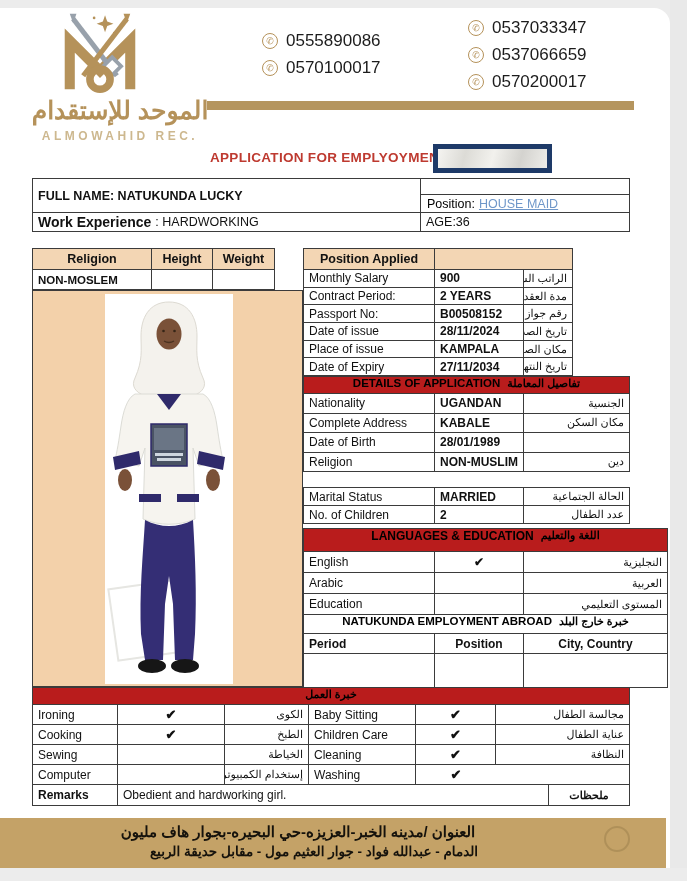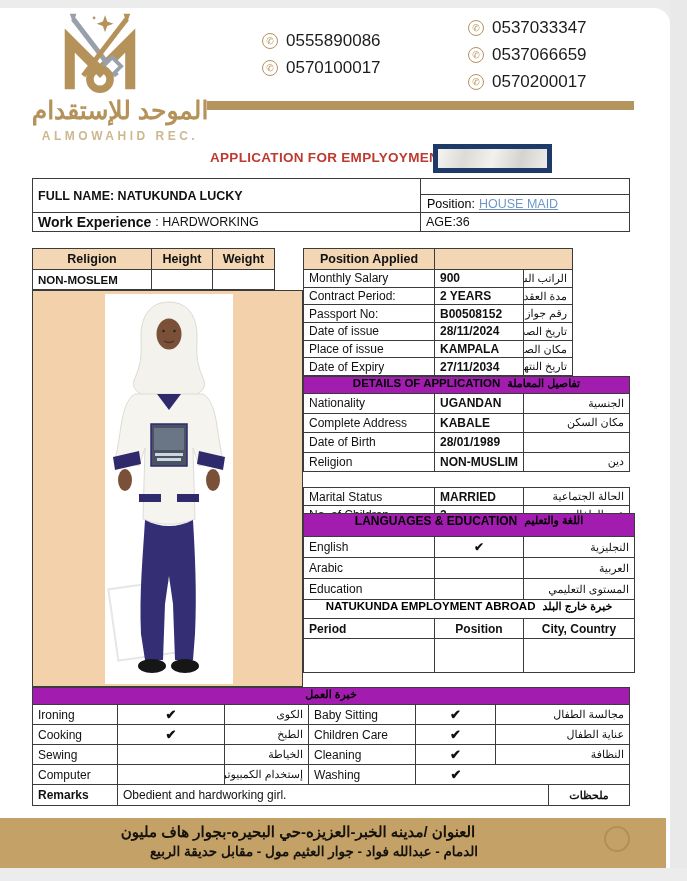--- a/index.html
+++ b/index.html
@@ -29,21 +29,21 @@
   
   .tbl { position:absolute; z-index:3; border:1.5px solid #3b3b3b; background:#fff; display:flex; flex-direction:column; }
   .trow { display:flex; border-top:1px solid #3b3b3b; min-height:0; }
   .trow:first-child { border-top:none; }
   .tcell { border-right:1px solid #3b3b3b; display:flex; align-items:center; padding:0 5px; font-size:12px; color:#111; white-space:nowrap; overflow:hidden; min-width:0; }
   .tcell:last-child { border-right:none; }
   .ar { direction:rtl; font-size:11px; }
   .val { font-weight:bold; }
   .bold { font-weight:bold; }
   .center { justify-content:center; }
-  .band { background:#a21caf; font-weight:bold; justify-content:center; font-size:12px; gap:7px; }
+  .band { background:#b91c1c; font-weight:bold; justify-content:center; font-size:12px; gap:7px; }
 
   
   #name-table { left:32px; top:178px; width:598px; height:54px; }
   #name-table .row-top { height:33px; }
   #nt-left { width:388px; font-size:12.5px; font-weight:bold; }
   #nt-right { flex:1; display:flex; flex-direction:column; }
   #nt-right .sub1 { height:16px; border-bottom:1px solid #3b3b3b; }
   #nt-right .sub2 { flex:1; display:flex; align-items:center; padding:0 6px; font-size:12.5px; gap:4px; }
   .blue-link { color:#6f97c9; text-decoration:underline; }
   #name-table .row-bottom { flex:1; }
@@ -68,21 +68,21 @@
   .pt-c1 { width:131px; } .pt-c2 { width:89px; } .pt-c3 { flex:1; }
   #pos-table { left:303px; top:248px; width:270px; height:128px; }
   #pos-table .hrow { height:20px; }
   #pos-table .hrow .tcell { background:#f3d6b4; font-weight:bold; font-size:12.5px; }
   #pos-table .trow:not(.hrow) { flex:1; }
   #details-table { left:303px; top:376px; width:327px; height:96px; }
   #details-table .band { height:16px; font-size:11.5px; }
   #details-table .trow:not(.band) { flex:1; }
   #marital-table { left:303px; top:487px; width:327px; height:37px; }
   #marital-table .trow { flex:1; }
-  #lang-table { left:303px; top:513px; width:332px; height:160px; }
+  #lang-table { left:303px; top:528px; width:365px; height:160px; }
   #lang-table .band-lang { height:22px; }
   #lang-table .lrow { height:21px; }
   #lang-table .band-prev { height:19px; background:#fff; font-weight:bold; justify-content:center; gap:7px; font-size:11.5px; }
   #lang-table .phead { height:20px; }
   #lang-table .phead .tcell { font-weight:bold; font-size:12px; }
   #lang-table .pempty { flex:1; }
 
   
   #skills-table { left:32px; top:687px; width:598px; height:119px; }
   #skills-table .band { height:16px; font-size:12px; }

